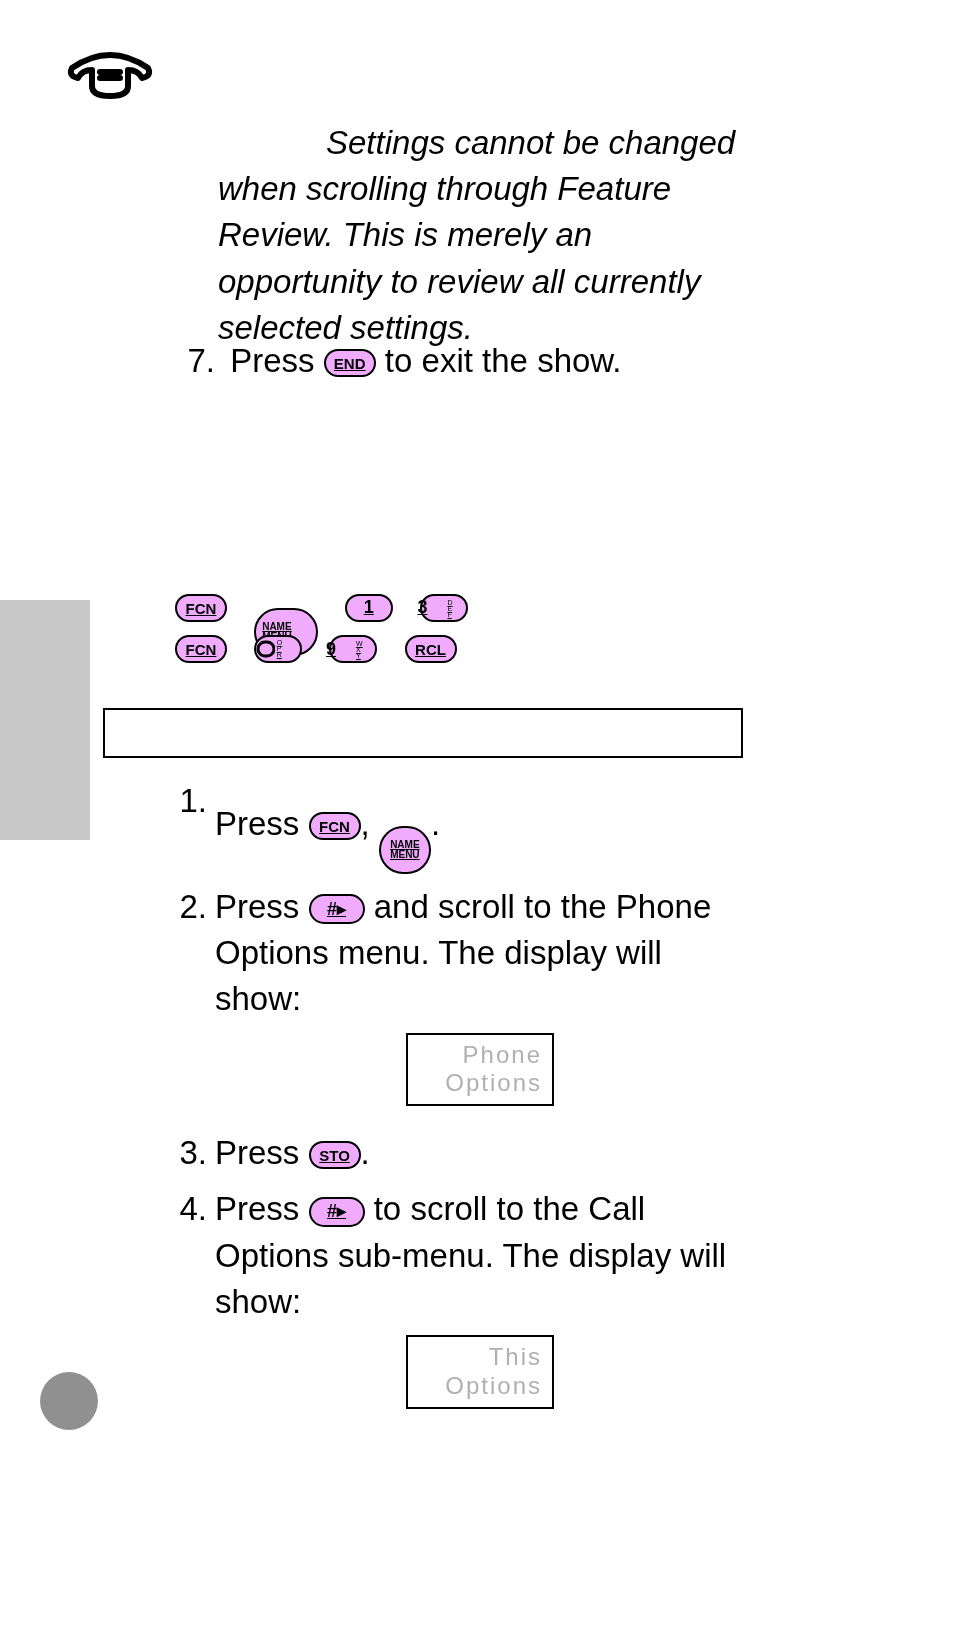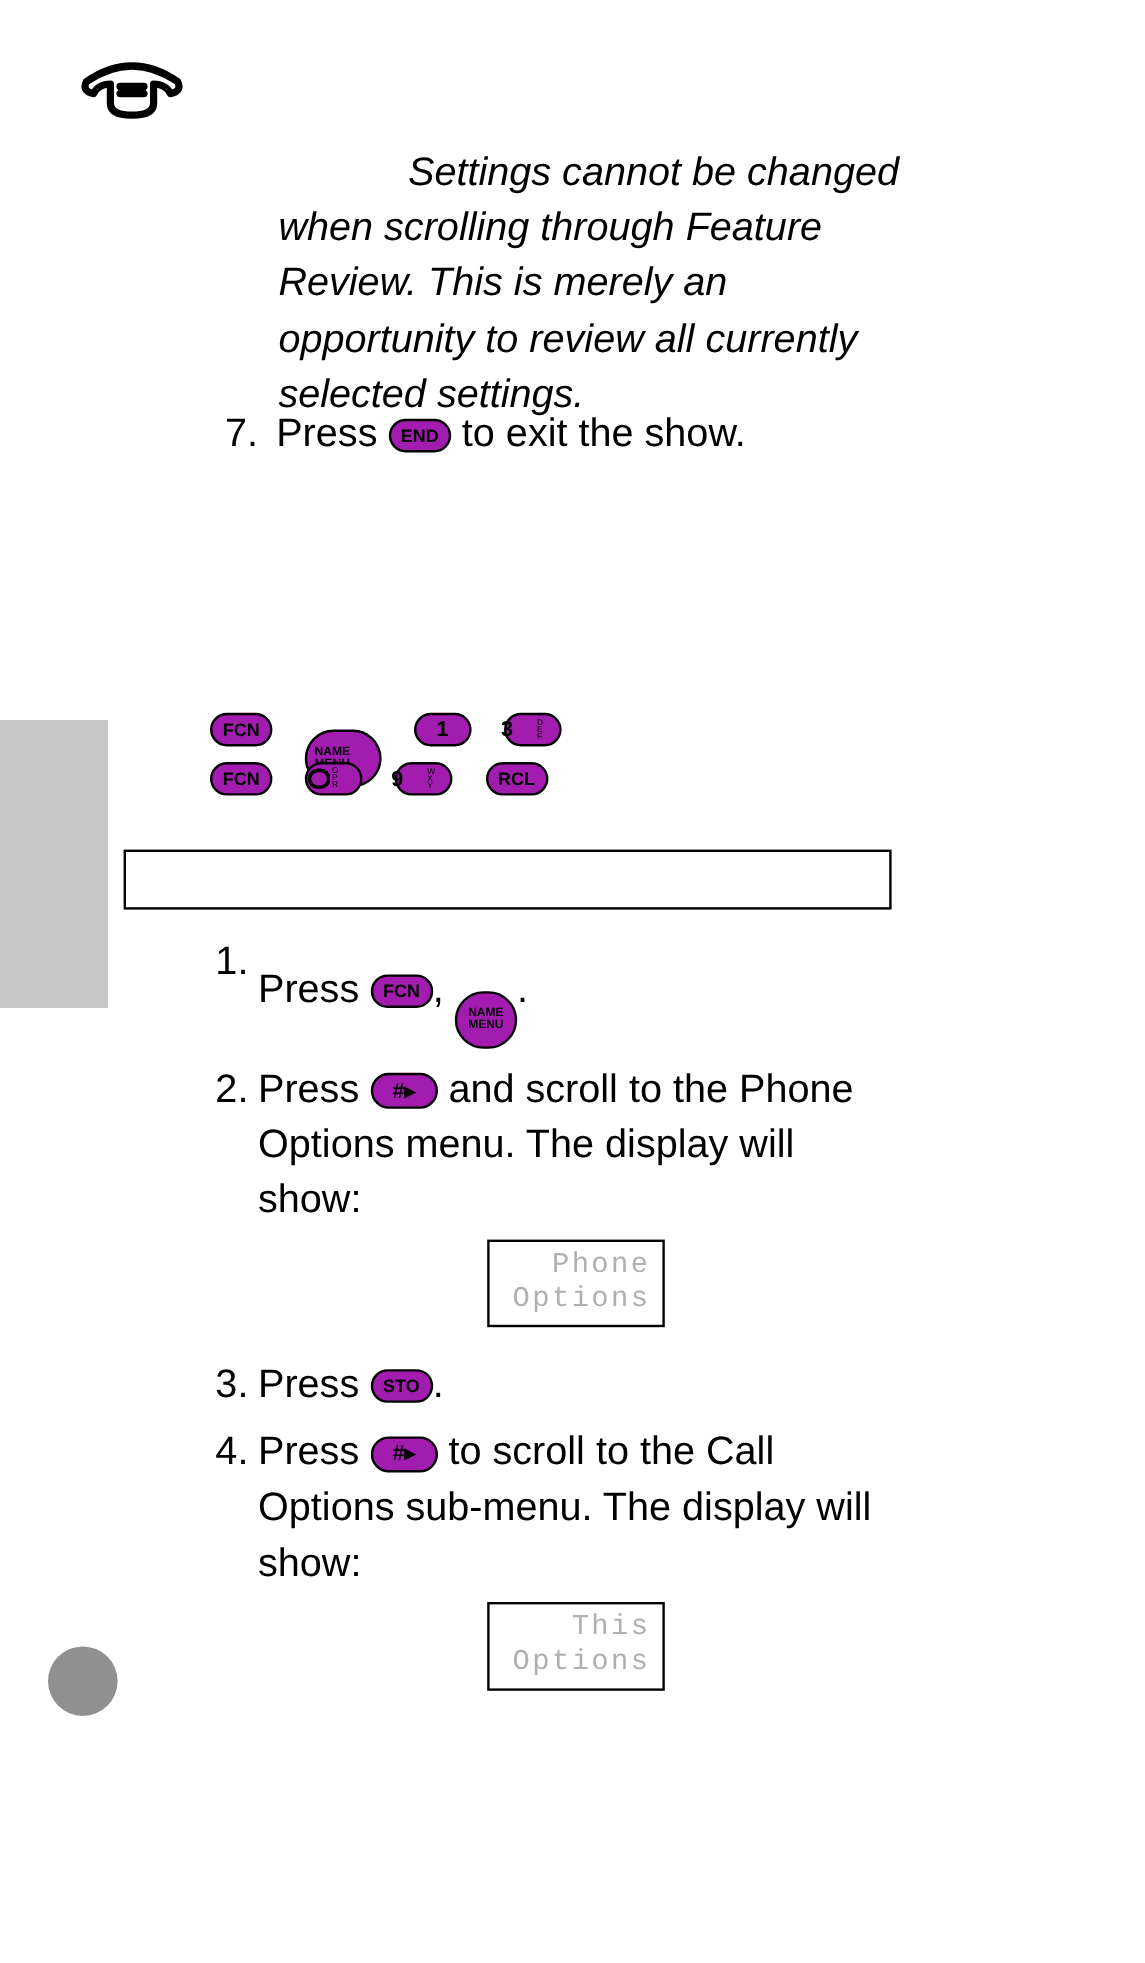--- a/index.html
+++ b/index.html
@@ -21,21 +21,21 @@
   .side-tab {
     position: absolute;
     left: 0;
     top: 600px;
     width: 90px;
     height: 240px;
     background: #c8c8c8;
   }
   .italic-note {
     position: absolute;
-    left: 232px;
+    left: 218px;
     top: 120px;
     width: 520px;
     font-style: italic;
   }
   .italic-note .indent {
     display: inline-block;
     width: 108px;
   }
   .step7 {
     position: absolute;
@@ -63,21 +63,22 @@
     margin-right: 18px;
   }
   .key {
     display: inline-flex;
     align-items: center;
     justify-content: center;
     border: 2px solid #000;
     border-radius: 50px;
     font-weight: bold;
     vertical-align: middle;
-    background: #a21caf;
+    background: #f0abfc;
+    text-decoration: underline;
   }
   .key-text {
     min-width: 52px;
     height: 28px;
     padding: 0 8px;
     font-size: 15px;
   }
   .key-stack {
     min-width: 52px;
     height: 48px;
@@ -134,21 +135,21 @@
     flex-shrink: 0;
   }
   .step .body {
     flex: 1;
   }
   .display-box {
     border: 2px solid #000;
     width: 148px;
     margin: 10px auto 14px auto;
     padding: 6px 10px;
-    font-family: Liberation Mono, monospace;
+    font-family: Liberation Sans, sans-serif;
     font-size: 24px;
     color: #b0b0b0;
     letter-spacing: 2px;
     text-align: right;
     line-height: 1.2;
   }
   .page-dot {
     position: absolute;
     left: 40px;
     bottom: 206px;

